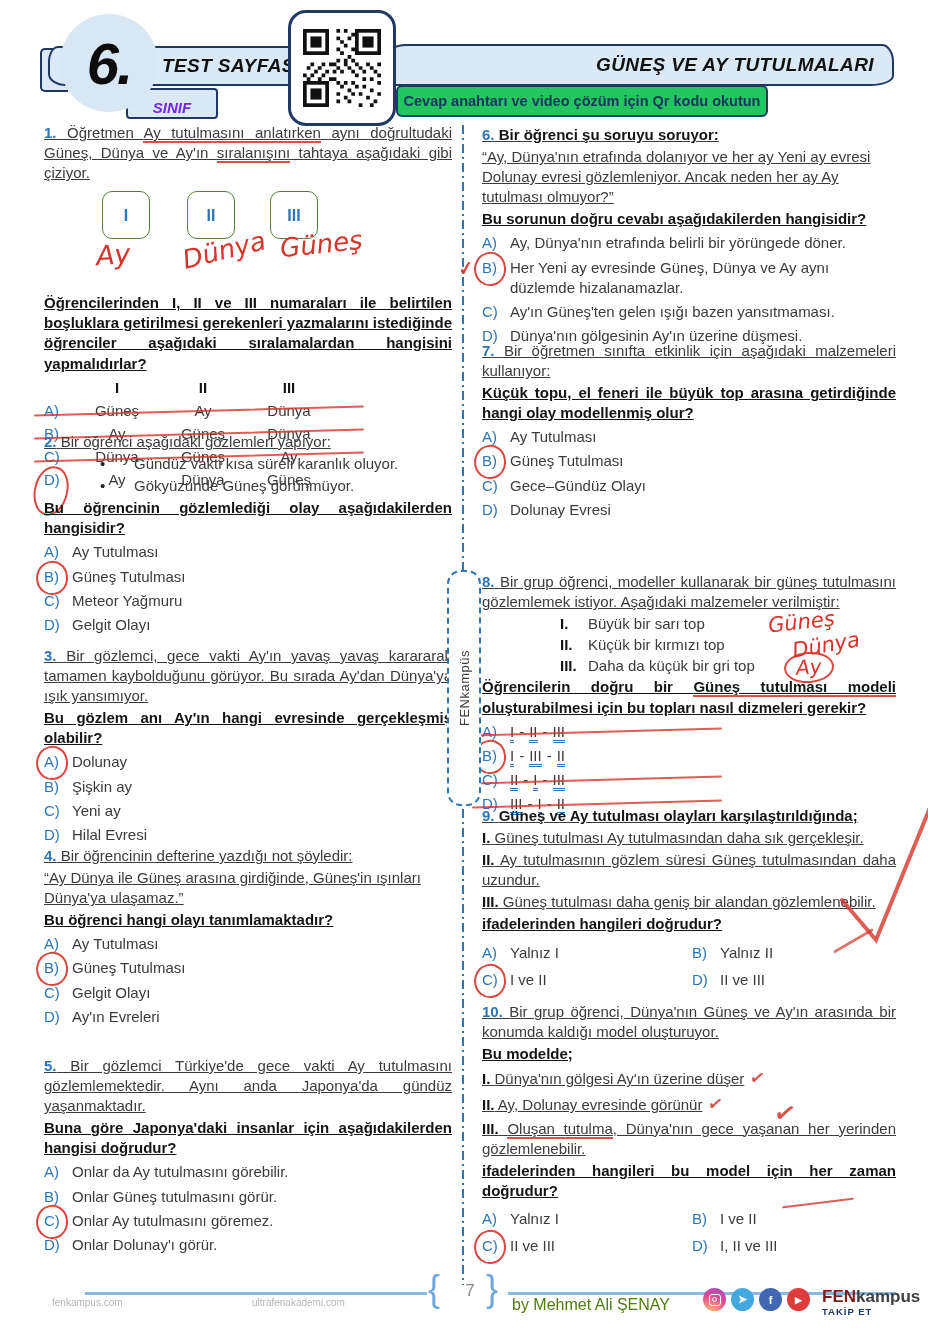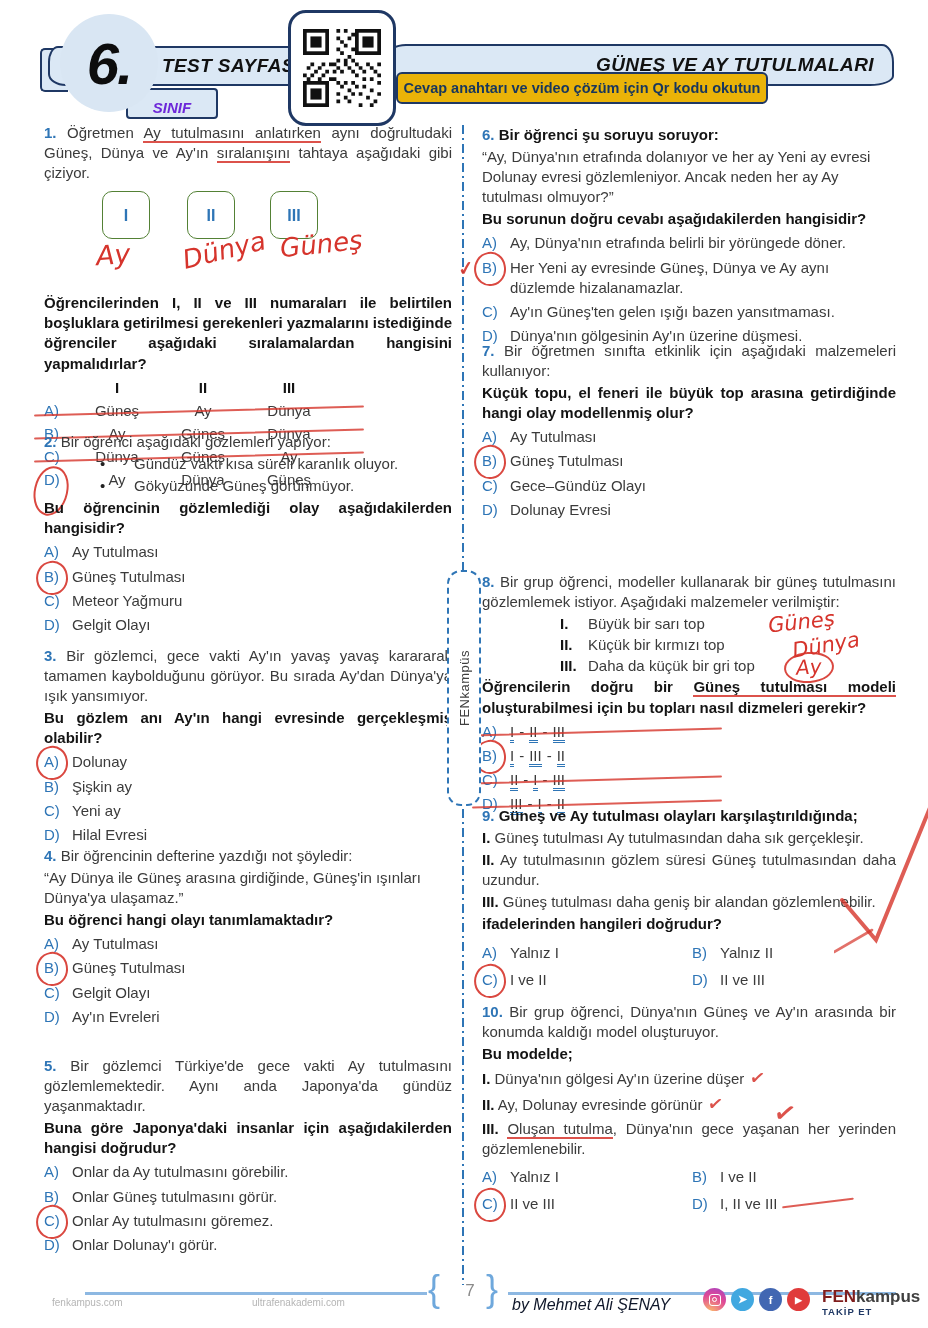--- a/index.html
+++ b/index.html
@@ -8,39 +8,39 @@
   
   .h-bracket{position:absolute;left:40px;top:48px;width:26px;height:40px;border:2.5px solid #1f3864;
              border-right:none;background:#dbe8f5;border-radius:5px 0 0 5px;}
   .banner{position:absolute;background:#dbe8f5;border:2.5px solid #1f3864;}
   .banner-left{left:48px;top:46px;width:340px;height:40px;border-radius:10px 22px 12px 18px / 16px 10px 20px 12px;
                display:flex;align-items:center;padding-left:112px;box-sizing:border-box;}
   .banner-right{left:386px;top:44px;width:508px;height:42px;border-radius:20px 12px 24px 10px / 12px 18px 10px 22px;
                 display:flex;align-items:center;justify-content:flex-end;padding-right:18px;box-sizing:border-box;}
   .banner-sinif{left:126px;top:88px;width:88px;height:27px;border-radius:4px;display:flex;align-items:center;
                 justify-content:center;}
-  .banner-qrnote{left:396px;top:72px;width:368px;height:28px;border-radius:6px;background:#eab308;
+  .banner-qrnote{left:396px;top:85px;width:368px;height:28px;border-radius:6px;background:#22c55e;
                  display:flex;align-items:center;justify-content:center;}
   .h-title{font-style:italic;font-weight:800;font-size:19px;color:#111;letter-spacing:.4px;white-space:nowrap;}
   .h-sinif{font-style:italic;font-weight:800;font-size:15px;color:#6d28d9;margin-top:8px;}
   .h-qrnote{font-weight:700;font-size:14.5px;color:#17365d;white-space:nowrap;}
   .grade-circle{position:absolute;left:60px;top:14px;width:98px;height:98px;border-radius:50%;background:#d9e6f3;
                 display:flex;align-items:center;justify-content:center;}
   .grade-num{font-size:58px;font-weight:800;font-style:italic;color:#0d0d0d;letter-spacing:-2px;}
   .qr-box{position:absolute;left:288px;top:10px;width:102px;height:110px;background:#fff;border:3px solid #1f3864;
           border-radius:18px;display:flex;align-items:center;justify-content:center;z-index:5;}
   
   .divider{position:absolute;left:462px;top:125px;width:2px;height:1160px;
            background:repeating-linear-gradient(180deg,#2e75b6 0 9px,transparent 9px 13px,#2e75b6 13px 15px,transparent 15px 19px);}
   .watermark-box{position:absolute;left:447px;top:570px;width:30px;height:232px;background:#fff;
                  border:2px dashed #2e75b6;border-radius:14px;z-index:4;display:flex;align-items:center;justify-content:center;}
   .watermark-text{writing-mode:vertical-rl;transform:rotate(180deg);font-size:13px;color:#3f3f3f;letter-spacing:.5px;}
   
   .q{position:absolute;font-size:15px;line-height:1.34;text-align:justify;}
-  .q p{margin:0 0 2px 0;}
+  .q p{margin:0 0 2px 0;text-decoration:underline;}
   .qnum{color:#2e75b6;font-weight:700;}
   .bold{font-weight:700;color:#141414;}
   .quote{text-align:left;}
   .bullets{padding-left:56px;text-align:left;}
   .bullet-row{display:flex;margin:2px 0;}
   .bullet-row::before{content:"•";width:34px;flex:0 0 34px;color:#222;}
   .ritems{padding-left:78px;text-align:left;}
   .ritem{display:flex;margin:1px 0;position:relative;}
   .ritem .rnum{font-weight:700;color:#141414;width:28px;flex:0 0 28px;}
   .opt{display:flex;margin-top:4px;position:relative;text-align:left;}
@@ -75,21 +75,21 @@
   .rswoosh{position:absolute;height:2.4px;background:rgba(214,52,43,.8);border-radius:2px;}
   .hand-ellipse{border:2px solid rgba(214,52,43,.9);border-radius:50%;padding:0 10px;display:inline-block;transform:rotate(-4deg);}
   .dblu{border-bottom:3px double #2e75b6;}
   .sep{margin:0 5px;}
   .bigcheck{position:absolute;pointer-events:none;}
   
   .f-line{position:absolute;top:1292px;height:2.5px;background:#8db8e2;}
   .f-brace{position:absolute;color:#6fa8dc;font-size:36px;font-weight:400;top:1268px;}
   .f-page{position:absolute;left:455px;top:1281px;width:30px;text-align:center;color:#8a8a8a;font-size:17px;}
   .f-site{position:absolute;top:1297px;color:#b5b5b5;font-size:10px;}
-  .f-by{position:absolute;top:1296px;color:#0f172a;font-size:16px;font-style:italic;}
+  .f-by{position:absolute;top:1296px;color:#4d7c0f;font-size:16px;}
   .f-social{position:absolute;left:703px;top:1288px;display:flex;gap:5px;}
   .s-icon{width:23px;height:23px;border-radius:50%;display:flex;align-items:center;justify-content:center;
           color:#fff;font-size:11px;font-weight:700;}
   .s-ig{background:radial-gradient(circle at 30% 110%,#fdc468,#df4996 60%,#9f43c9);}
   .s-tg{background:#41a8e0;}
   .s-fb{background:#4267b2;}
   .s-yt{background:#e03b3b;font-size:9px;}
   .ig-glyph{width:10px;height:10px;border:1.6px solid #fff;border-radius:3px;position:relative;}
   .ig-glyph::after{content:"";position:absolute;left:2.5px;top:2.5px;width:3px;height:3px;border:1.2px solid #fff;border-radius:50%;}
   .f-logo{position:absolute;left:822px;top:1288px;line-height:1;}
@@ -387,20 +387,21 @@
         </div>
     </div>
   </div>
 
   <div class="q" style="left:482px;top:1002px;width:414px;">
     <p><span class="qnum">10.</span> <span>Bir grup öğrenci, Dünya'nın Güneş ve Ay'ın arasında bir konumda kaldığı model oluşturuyor.</span></p>
     <p class="bold">Bu modelde;</p>
     <p><span class="bold">I.</span> <span class="checked">Dünya'nın gölgesi Ay'ın üzerine düşer</span></p>
     <p><span class="bold">II.</span> <span class="checked">Ay, Dolunay evresinde görünür</span></p>
     <p><span class="bold">III.</span> <span class="redline">Oluşan tutulma</span><span>, Dünya'nın gece yaşanan her yerinden gözlemlenebilir.</span></p>
+    <p class="bold"><span>ifadelerinden hangileri bu model için </span><span class="blackline">her zaman</span><span> doğrudur?</span></p>
     <span class="rcheck-abs" style="left:292px;top:94px;font-size:26px;">✓</span>
     <div class="rswoosh" style="left:300px;top:200px;width:72px;transform:rotate(-7deg);"></div>
     <div class="opts2">
       <div class="opt">
           <span class="letter">A)</span>
           <span class="otext">Yalnız I</span>
         </div>
       <div class="opt">
           <span class="letter">B)</span>
           <span class="otext">I ve II</span>

